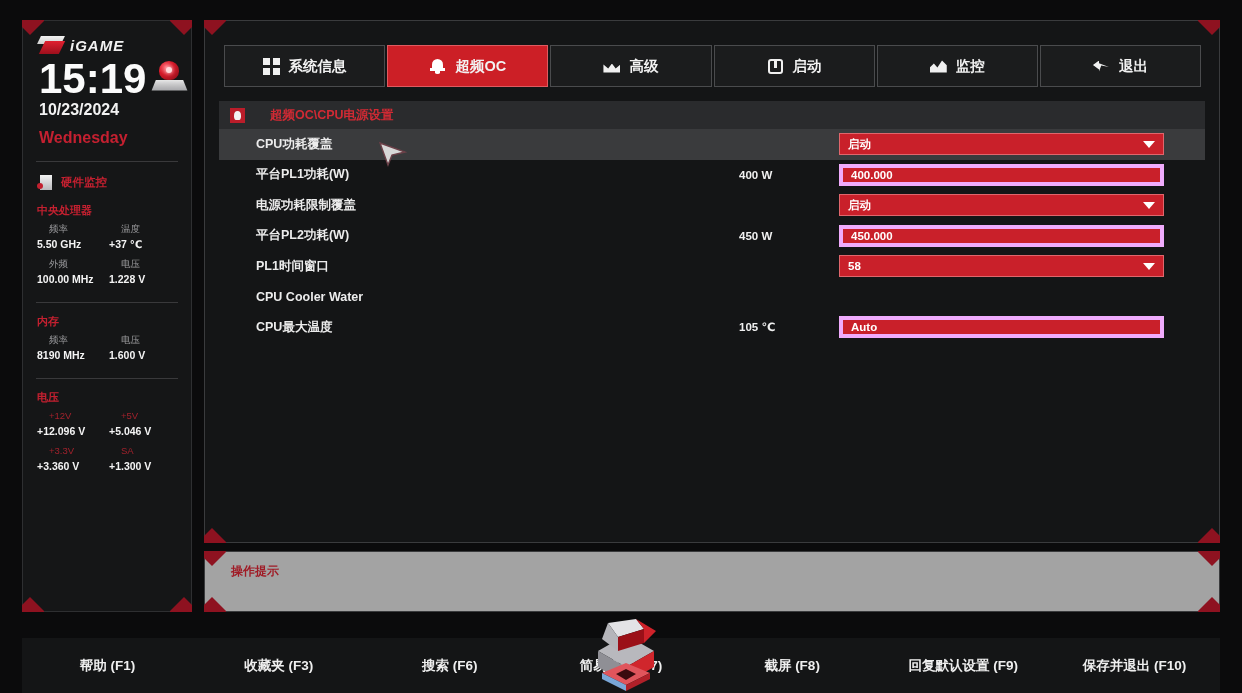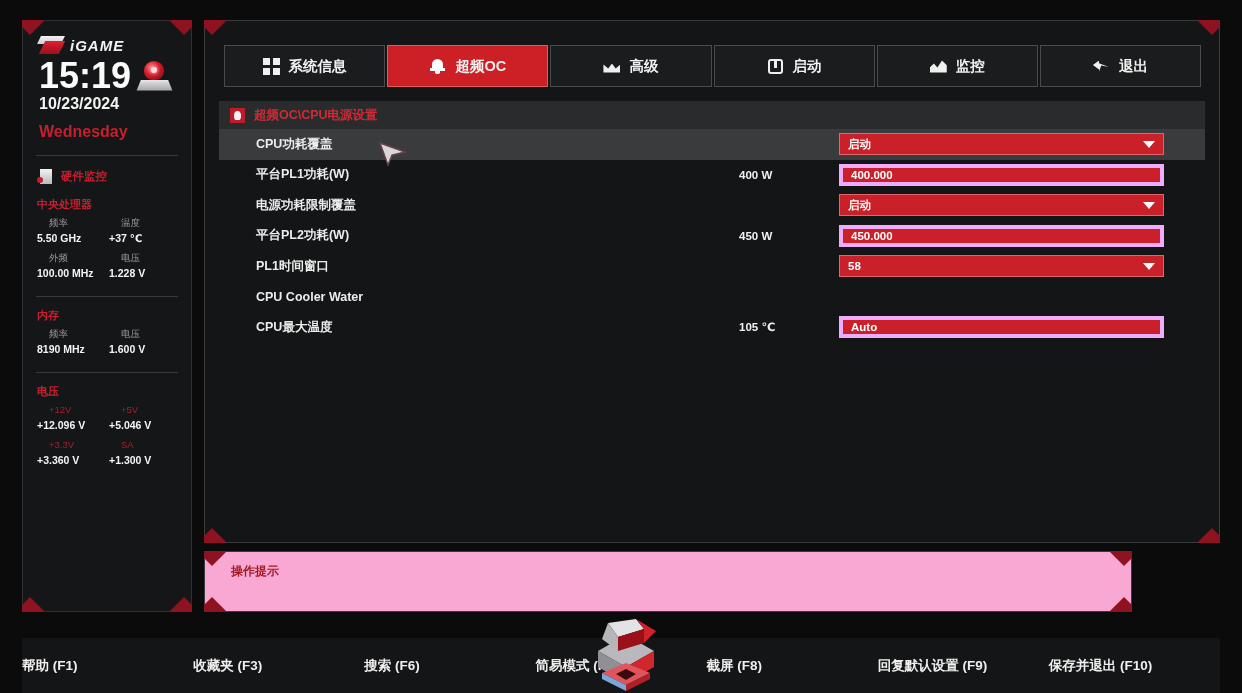--- a/index.html
+++ b/index.html
@@ -49,21 +49,21 @@
     position: absolute; left: 3px; top: 6px; width: 20px; height: 13px;
     background: linear-gradient(180deg,#e02030 0%, #9d0f1c 100%);
     transform: skewX(-26deg);
   }
   .logo-text {
     font-weight: 800; font-size: 15px; letter-spacing: 1px;
     color: #f1f1f1; font-style: italic;
   }
   .clock-row { display: flex; align-items: flex-start; padding: 2px 0 0 16px; }
   .clock-time {
-    font-size: 36px; font-weight: 700; color: #fbfbfb; line-height: 1.05;
+    font-size: 42px; font-weight: 700; color: #fbfbfb; line-height: 1.05;
     letter-spacing: 0px;
   }
   .clock-date {
     font-size: 16px; font-weight: 700; color: #f2f2f2; padding-left: 16px;
     line-height: 1.35; margin-top: -2px;
   }
   .clock-day {
     font-size: 16px; font-weight: 700; color: #c42030; padding-left: 16px;
     margin-top: 8px;
   }
@@ -141,21 +141,21 @@
     clip-path: polygon(0% 42%,38% 0%,38% 26%,100% 58%,52% 46%,38% 100%,38% 82%); }
 
   
   #crumb {
     margin: 10px 14px 0 14px; height: 28px; background: #2a2b2d;
     display: flex; align-items: center; padding-left: 11px; gap: 9px;
   }
   .crumb-ic { width: 15px; height: 15px; background: #bb1d2a; position: relative; }
   .crumb-ic::after { content:""; position:absolute; left:4px; top:3px; width:7px; height:9px;
     border-radius: 50% 50% 40% 40%; background:#f3f3f3; }
-  .crumb-txt { color: #d02a34; font-size: 12.5px; font-weight: 700; }
+  .crumb-txt { color: #d02a34; font-size: 12.5px; font-weight: 700; margin-left: 16px; }
 
   #rows { margin: 0 14px; }
   .row {
     height: 30.5px; display: flex; align-items: center; position: relative;
   }
   .row.selected { background: #3a3b3d; }
   .row .label {
     width: 520px; padding-left: 37px; color: #ececec; font-size: 12.5px; font-weight: 700;
   }
   .row .aux {
@@ -173,32 +173,32 @@
   .ctl.plain { border: 4px solid #f0abfc; }
 
   
   #cursor {
     position: absolute; left: 378px; top: 139px; width: 30px; height: 28px;
     pointer-events: none; z-index: 60;
   }
 
   
   #hint {
-    left: 204px; top: 551px; width: 928px; height: 61px;
-    background: #f9a8d4; border: 1px solid #3a3b3d;
+    left: 204px; top: 551px; width: 1016px; height: 61px;
+    background: #a3a3a3; border: 1px solid #3a3b3d;
   }
   .hint-title { color: #a01b26; font-size: 12px; font-weight: 700; padding: 11px 0 0 26px; }
 
   
   #footer {
     position: absolute; left: 22px; top: 638px; width: 1198px; height: 55px;
     background: #141516; display: flex; align-items: center;
   }
   .fitem {
-    flex: 1; text-align: left; color: #efefef; font-size: 13.5px; font-weight: 700;
+    flex: 1; text-align: center; color: #efefef; font-size: 13.5px; font-weight: 700;
     cursor: pointer;
   }
   #centerlogo {
     position: absolute; left: 578px; top: 617px; width: 96px; height: 76px; z-index: 40;
     pointer-events: none;
   }
 </style>
 </head>
 <body>
 

